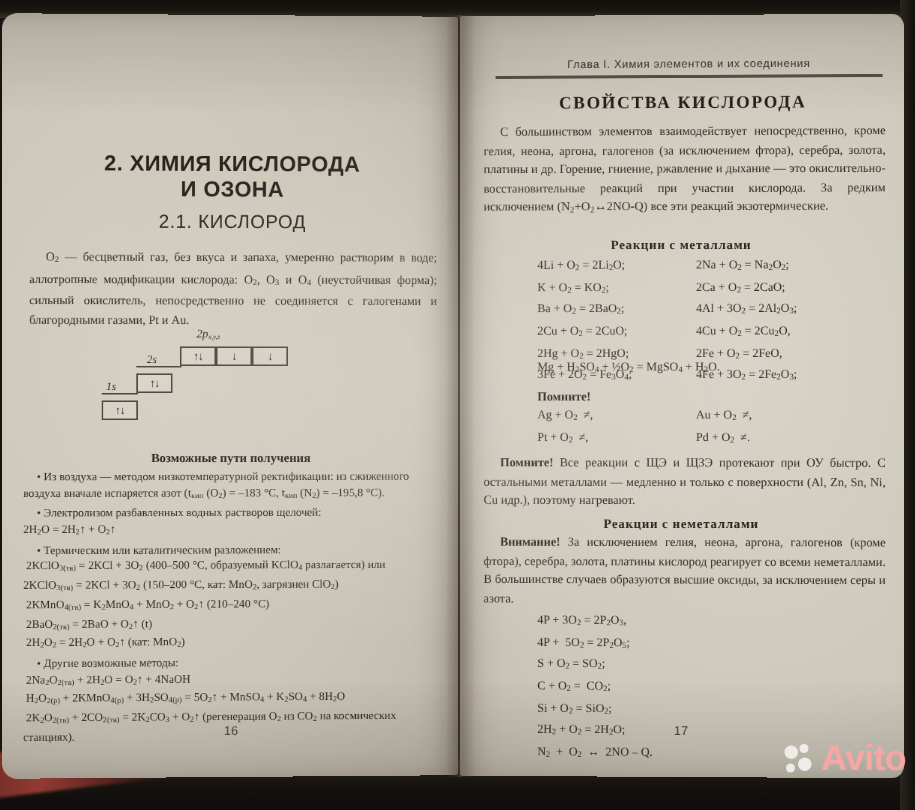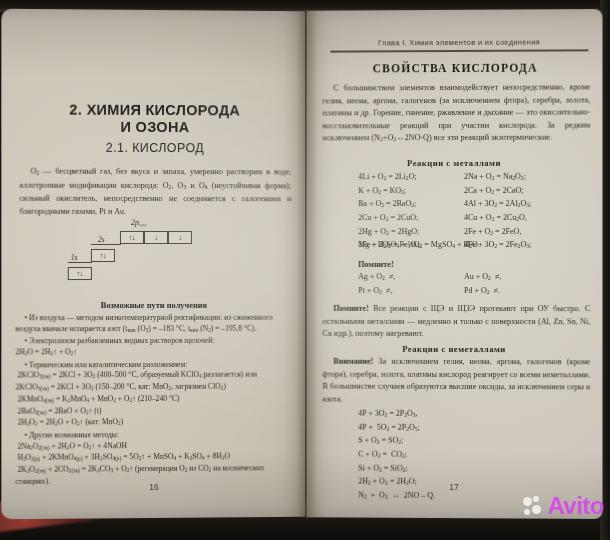--- a/index.html
+++ b/index.html
@@ -229,21 +229,21 @@
   .avito-dots { position: relative; width: 21px; height: 21px; }
   .avito-dots i { position: absolute; display: block; border-radius: 50%; background: #f2f1ee; }
   .d1 { width: 9px; height: 9px; left: 0px; top: 1px; }
   .d2 { width: 6px; height: 6px; left: 10px; top: 0px; }
   .d3 { width: 6px; height: 6px; left: 1px; top: 13px; }
   .d4 { width: 9px; height: 9px; left: 9px; top: 9px; }
   .avito-word {
     font-family: "Liberation Sans", sans-serif;
     font-size: 24px;
     font-weight: 700;
-    color: #d946ef;
+    color: #fca5a5;
     letter-spacing: -0.5px;
     line-height: 24px;
   }
 </style>
 </head>
 <body>
 
 <div id="photo">
 
   <div class="desk-top"></div>

